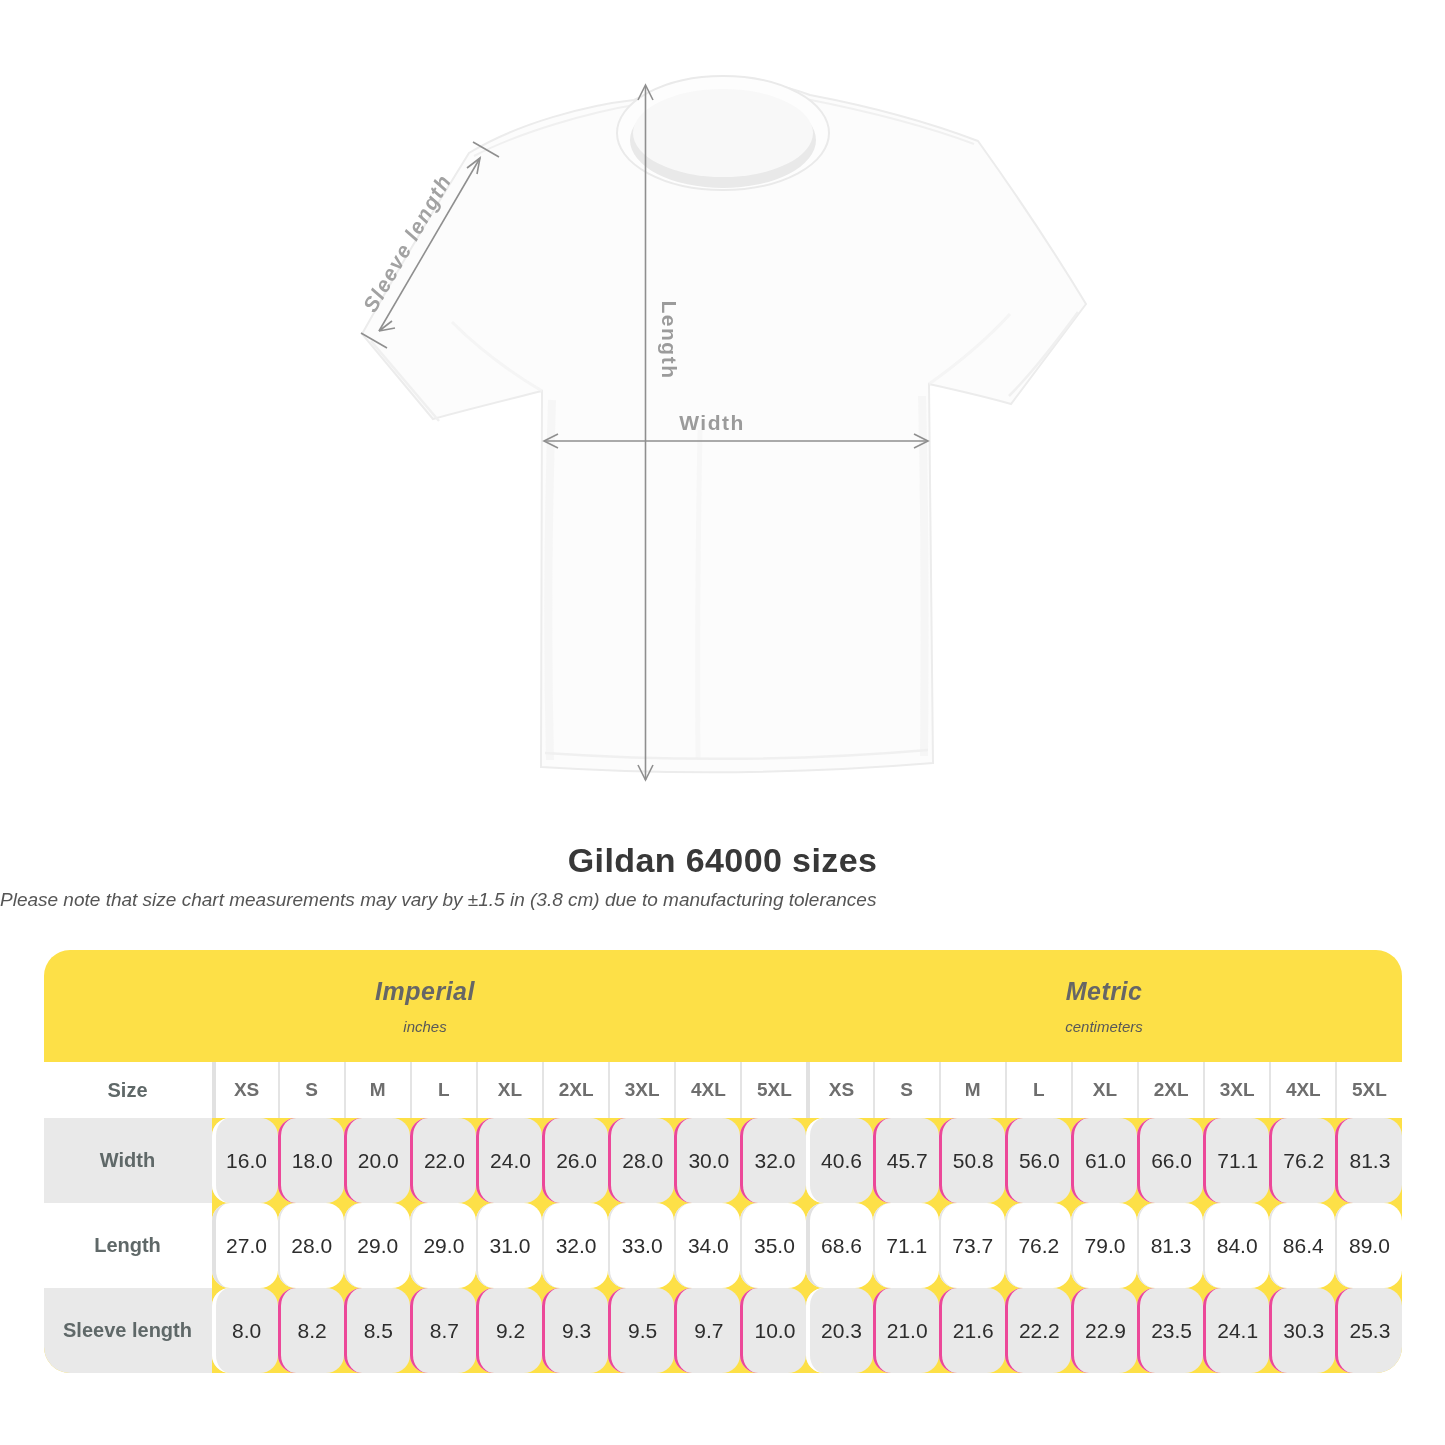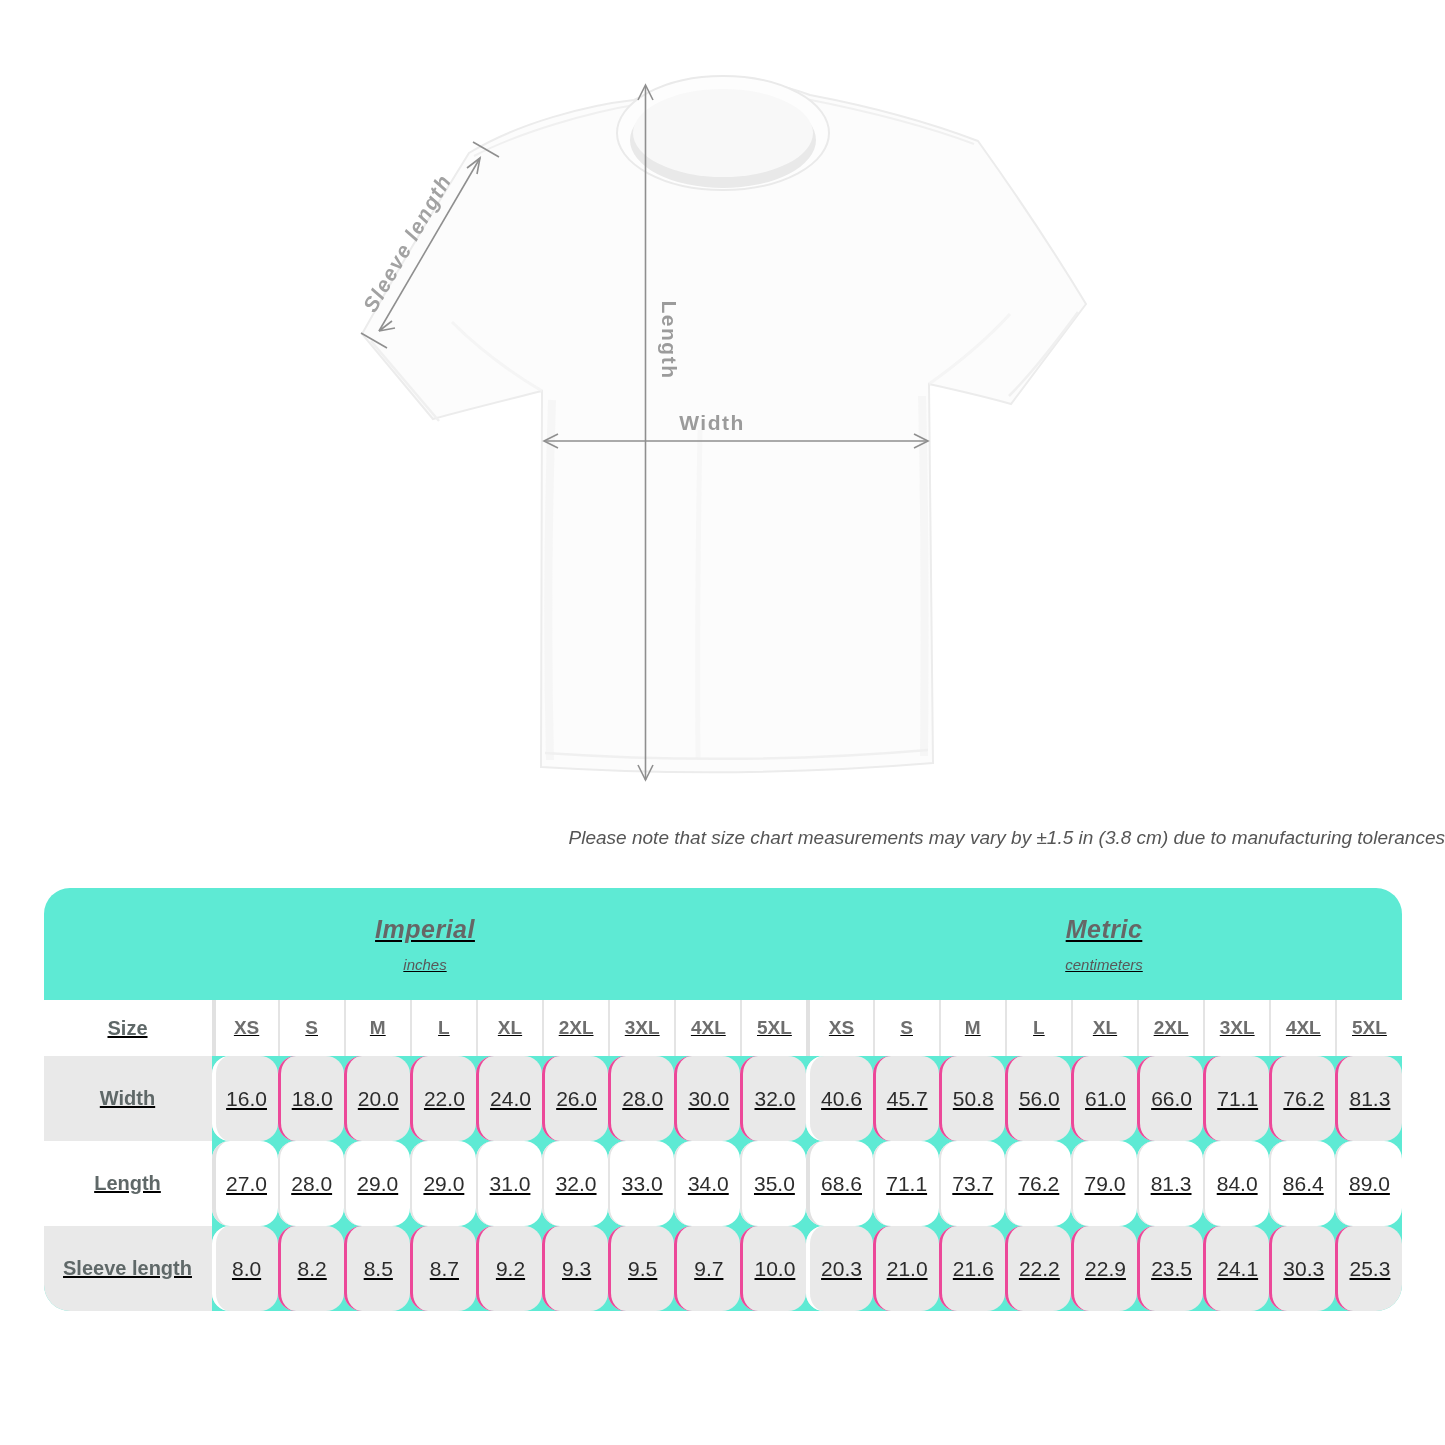--- a/index.html
+++ b/index.html
@@ -12,27 +12,27 @@
   .diagram svg{display:block;}
   .diag-label{font-weight:bold;fill:#9b9b9b;font-size:21px;letter-spacing:1.5px;}
   .diag-label.italic{font-style:italic;fill:#a2a2a2;}
   .meas{stroke:#8f8f8f;stroke-width:1.6;fill:none;}
   
   .page-title{
     margin:22px 0 0;text-align:center;font-size:34px;line-height:40px;
     font-weight:bold;color:#383838;letter-spacing:.4px;
   }
   .page-subtitle{
-    margin:8px 0 0;text-align:right;font-style:italic;color:#555;
-    font-size:19px;line-height:24px;padding-left:31px;
+    margin:8px 0 0;text-align:left;font-style:italic;color:#555;
+    font-size:19px;line-height:24px;
   }
   
   .table-wrap{
-    width:1358px;margin:38px auto 4px;background:#5eead4;
-    border-radius:26px;overflow:hidden;text-decoration:underline;
+    width:1358px;margin:38px auto 4px;background:#fde047;
+    border-radius:26px;overflow:hidden;
   }
   table{width:100%;border-collapse:separate;border-spacing:0;table-layout:fixed;}
   col.c-label{width:168px;}
   td{text-align:center;vertical-align:middle;padding:0;}
   .r-groups td{height:112px;}
   .g-label{font-weight:bold;font-style:italic;font-size:25px;color:#666;letter-spacing:.5px;}
   .g-sub{font-style:italic;font-size:15px;color:#585858;margin-top:12px;}
   .r-sizes td{height:56px;}
   .r-data td{height:85px;}
   .row-white{background:#fff;}
@@ -104,20 +104,21 @@
         <path class="meas" d="M 473,142 L 499,157"></path>
         <path class="meas" d="M 361,333 L 387,348"></path>
       </g>
 
       <text class="diag-label italic" x="407" y="243" text-anchor="middle" dominant-baseline="central" transform="rotate(-60 407 243)">Sleeve length</text>
       <text class="diag-label" x="669" y="340" text-anchor="middle" dominant-baseline="central" transform="rotate(90 669 340)">Length</text>
       <text class="diag-label" x="712" y="430" text-anchor="middle">Width</text>
     </svg>
   </div>
 
+  <h1 class="page-title">Gildan 64000 sizes</h1>
   <div class="page-subtitle">Please note that size chart measurements may vary by ±1.5 in (3.8 cm) due to manufacturing tolerances</div>
 
   <div class="table-wrap">
     <table>
       <colgroup>
         <col class="c-label">
         <col>
           <col>
           <col>
           <col>

